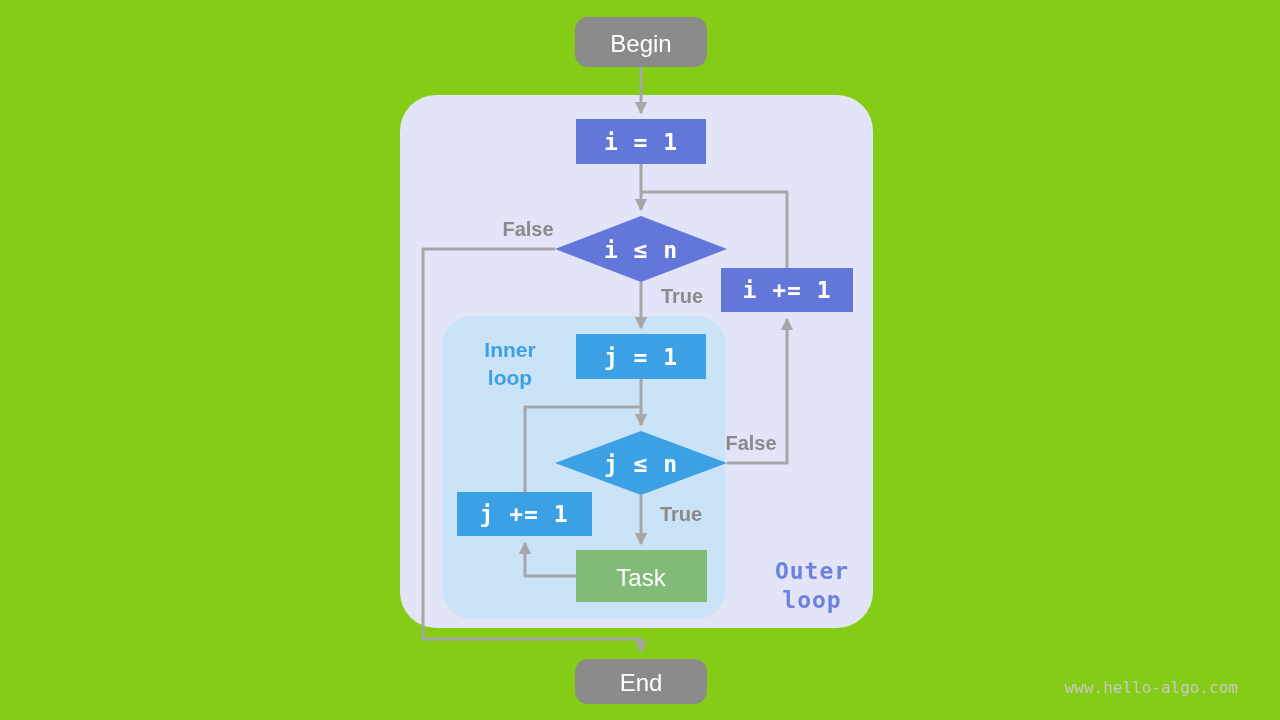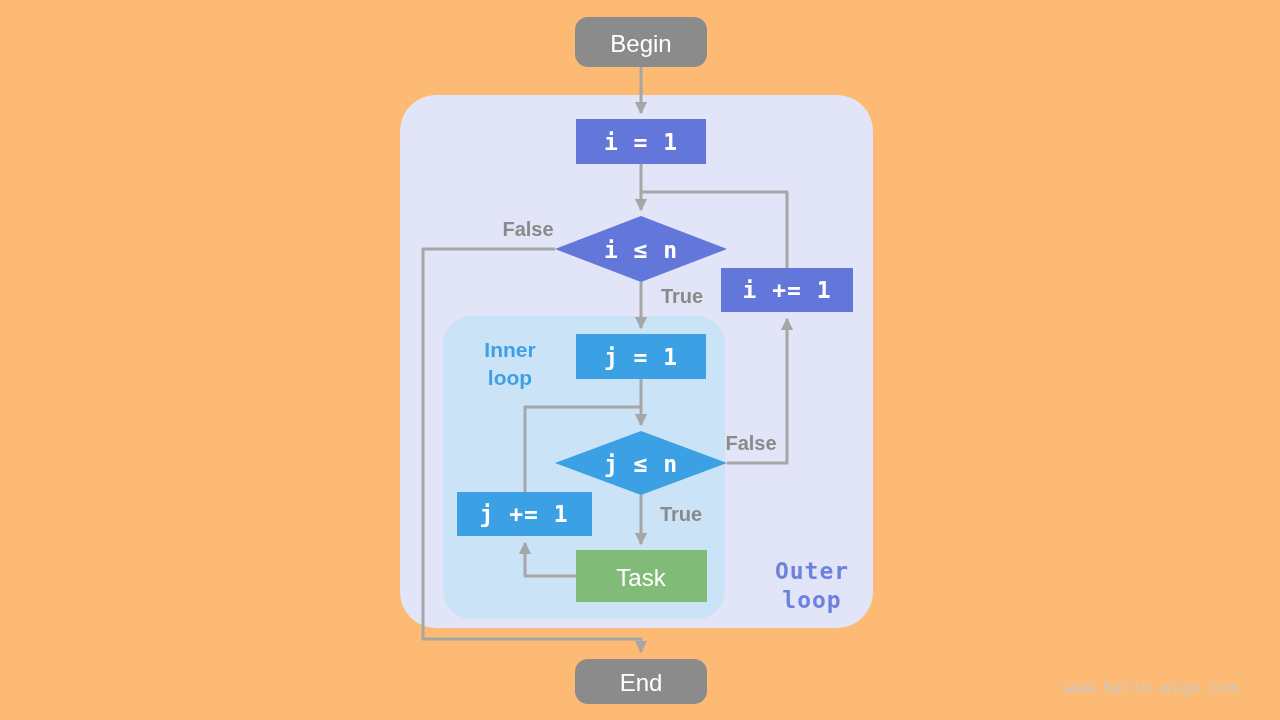--- a/index.html
+++ b/index.html
@@ -1,16 +1,16 @@
 <!DOCTYPE html>
 <html><head>
 <meta charset="utf-8">
 <style>
   html,body{margin:0;padding:0;background:#ffffff;}
-  .stage{position:relative;width:1280px;height:720px;background:#fdba74;overflow:hidden;
+  .stage{position:relative;width:1280px;height:720px;background:#84cc16;overflow:hidden;
          font-family:"Liberation Sans",sans-serif;}
   svg{display:block;}
   .edge{fill:none;stroke-width:3px;stroke-linejoin:round;}
   text{dominant-baseline:central;text-anchor:middle;}
   .node-label{font-family:"Liberation Sans",sans-serif;font-size:24px;font-weight:500;}
   .code-label{font-family:"DejaVu Sans Mono","Liberation Mono",monospace;font-size:23px;font-weight:700;letter-spacing:1px;}
   .edge-label{font-family:"Liberation Sans",sans-serif;font-size:20px;font-weight:700;}
   .region-label-inner{font-family:"Liberation Sans",sans-serif;font-size:21px;font-weight:700;}
   .region-label-outer{font-family:"DejaVu Sans Mono","Liberation Mono",monospace;font-size:23px;font-weight:700;letter-spacing:1px;}
   .watermark{font-family:"DejaVu Sans Mono","Liberation Mono",monospace;font-size:16px;text-anchor:end;}

